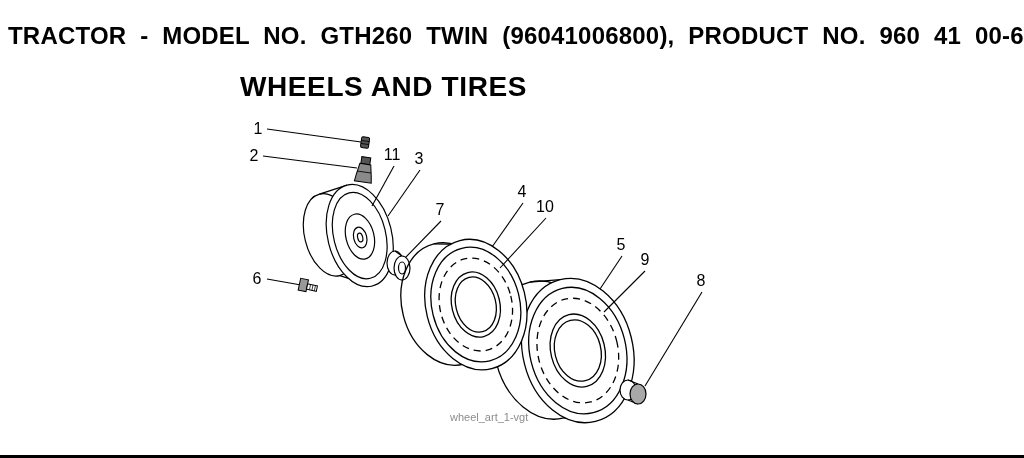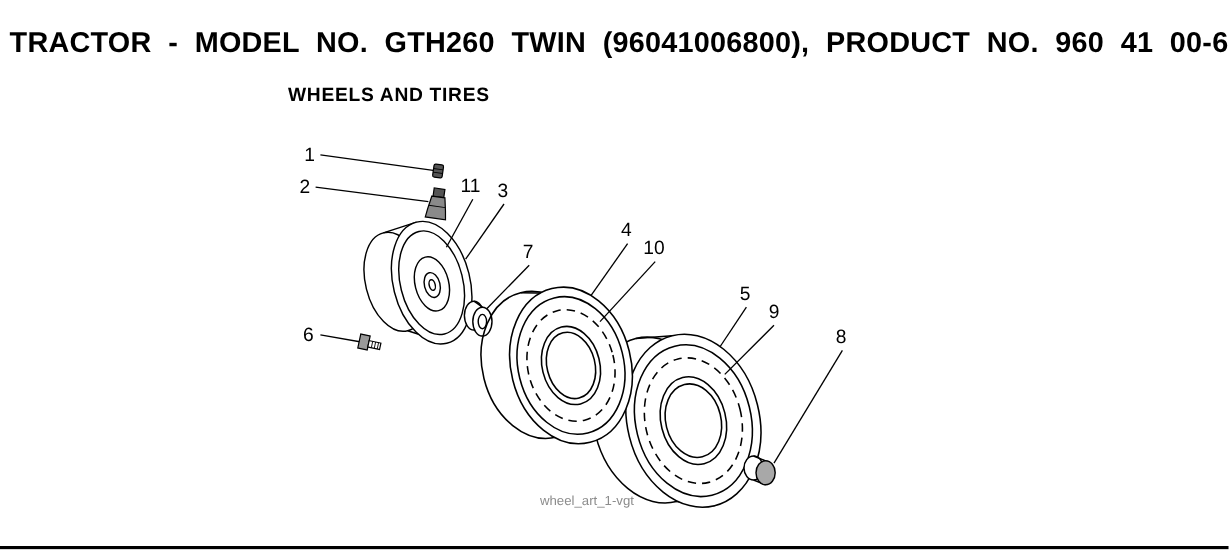--- a/index.html
+++ b/index.html
@@ -20,21 +20,21 @@
     font-weight: bold;
     color: #000;
     letter-spacing: 0.2px;
     word-spacing: 7px;
     white-space: nowrap;
   }
   .subtitle {
     position: absolute;
     left: 240px;
     top: 71px;
-    font-size: 16px;
+    font-size: 28px;
     font-weight: bold;
     color: #000;
     letter-spacing: 0.6px;
     white-space: nowrap;
   }
   svg.art {
     position: absolute;
     left: 0;
     top: 0;
   }

